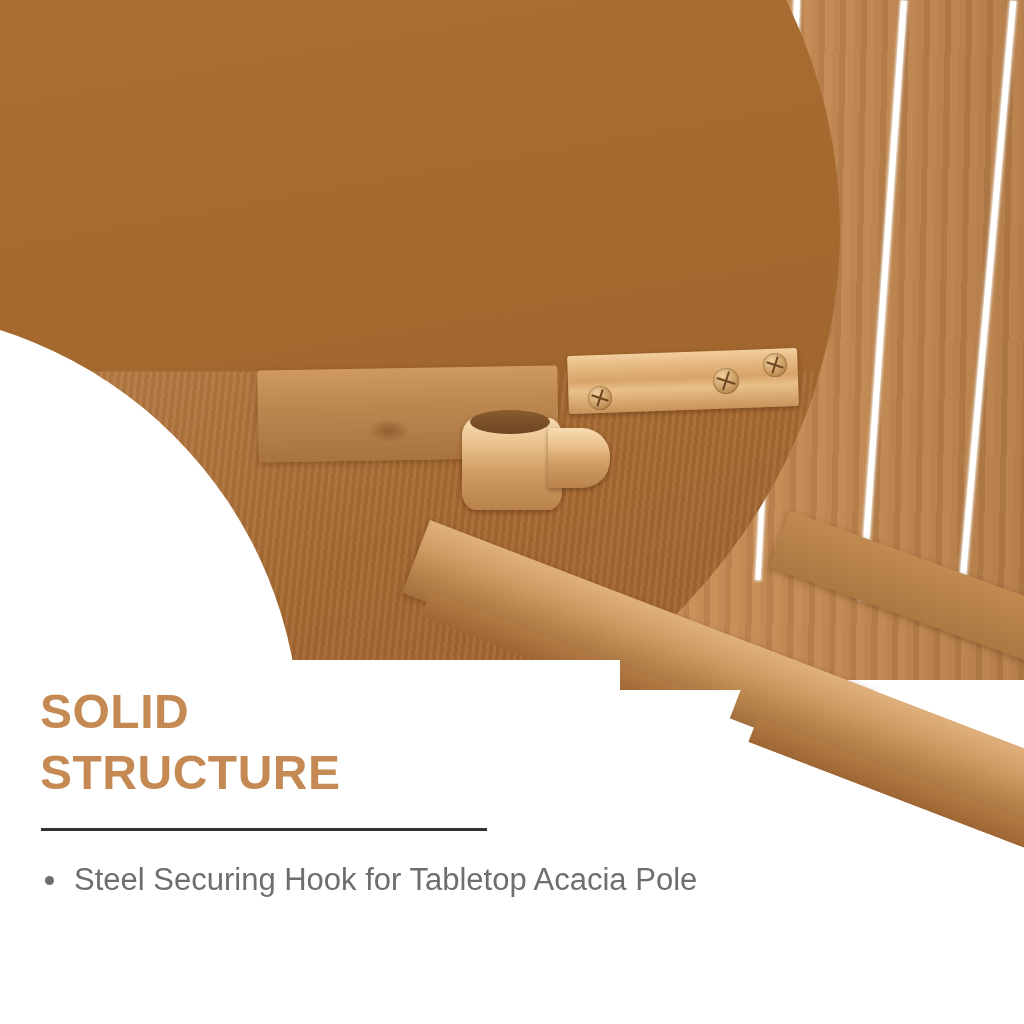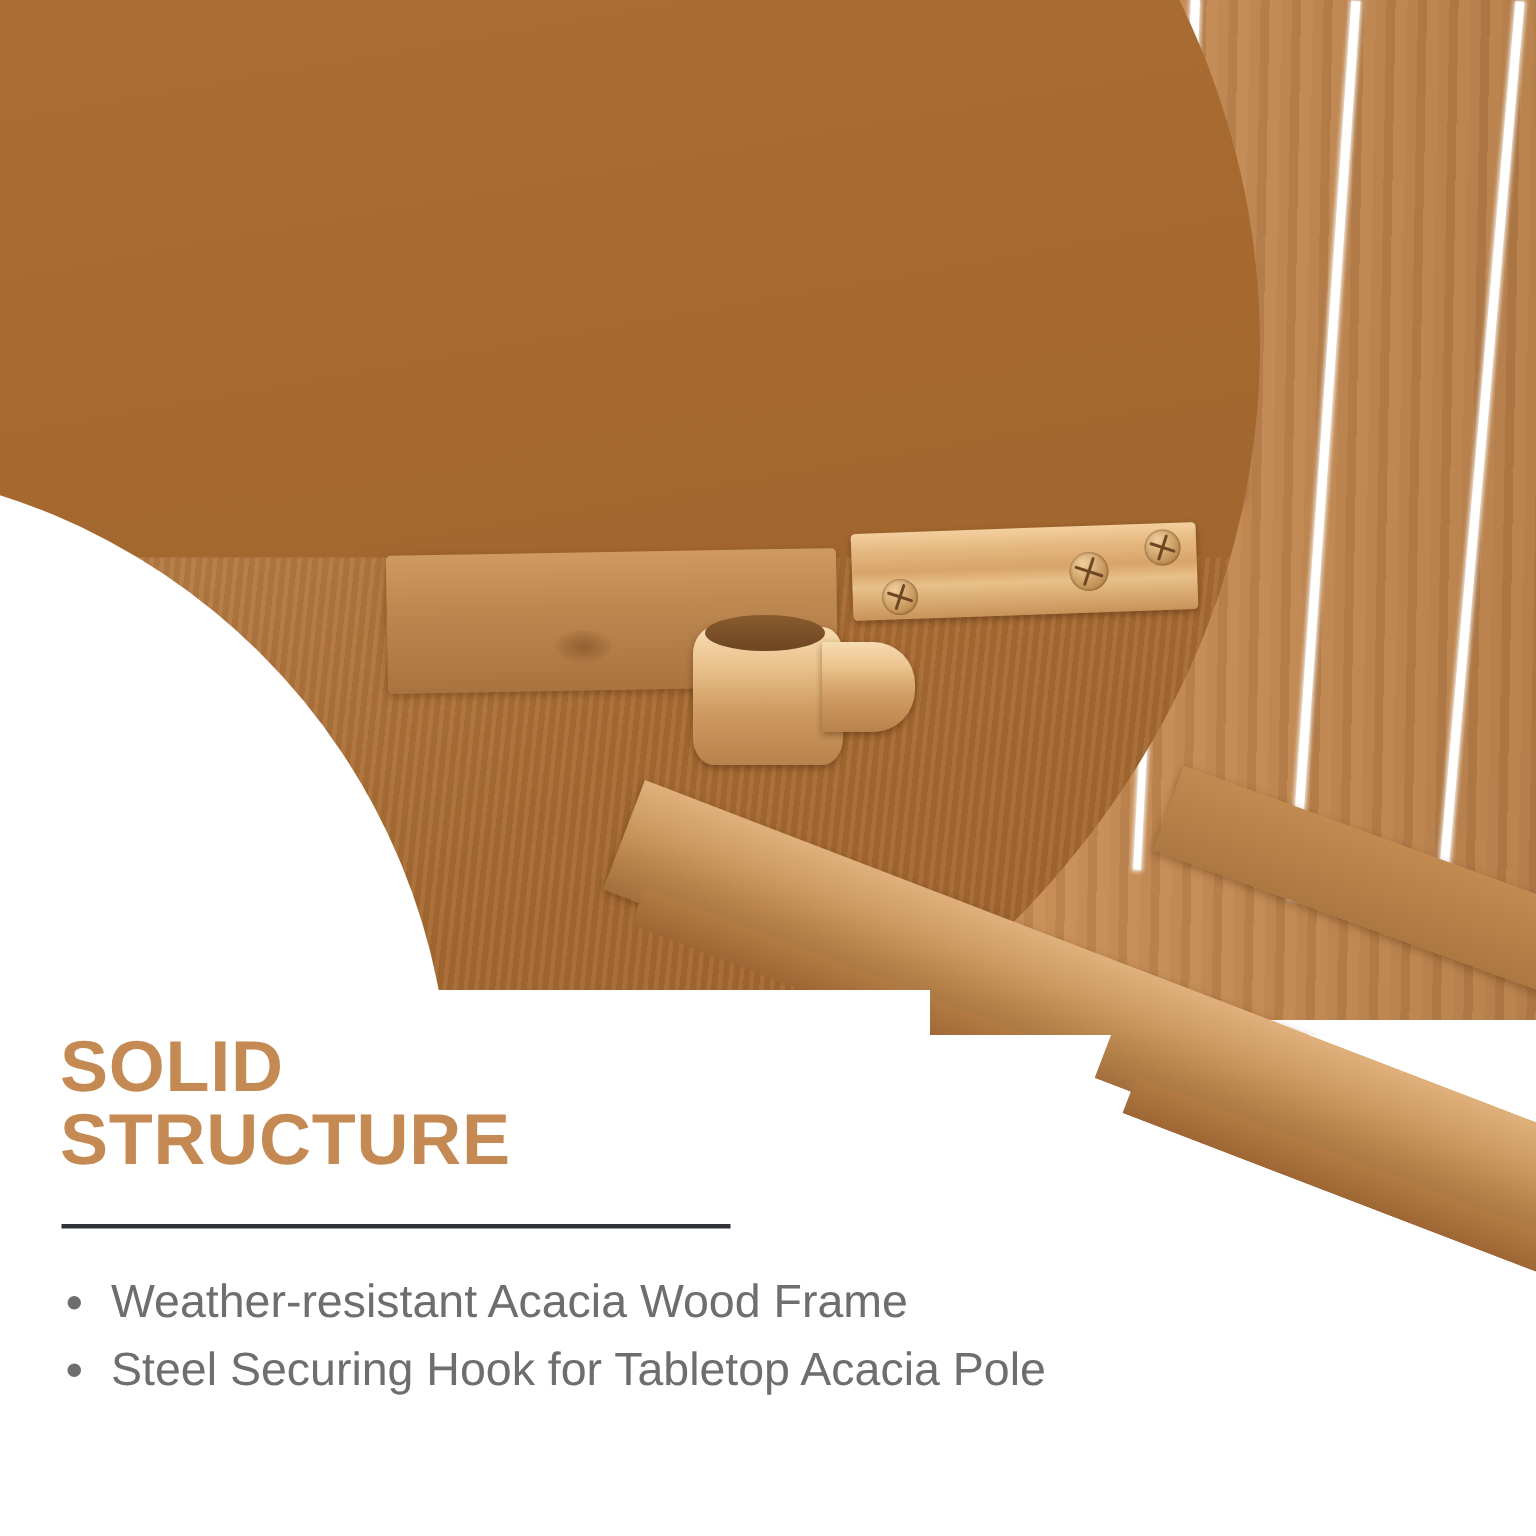--- a/index.html
+++ b/index.html
@@ -58,21 +58,21 @@
     background:linear-gradient(180deg,#f7dcb2 0%,#e9c08a 30%,#cf9c63 60%,#b9824c 100%);
     box-shadow:0 2px 5px rgba(70,35,10,.45);}
 
   
   .mask{position:absolute;background:#ffffff;}
 
   
   #textblock{position:absolute;left:40px;top:688px;width:944px;}
   .headline{font-size:48px;font-weight:bold;line-height:1.02;letter-spacing:.5px;
     color:#c58a53;margin:0;}
-  .headline .l2{display:block;margin-top:0;}
+  .headline .l2{display:block;margin-top:12px;}
   .rule{height:3px;background:#2f3236;width:446px;margin:30px 0 0 1px;}
   ul.features{list-style:none;margin:26px 0 0 0;padding:0;}
   ul.features li{position:relative;font-size:31px;color:#6e6e6e;line-height:1.46;
     padding-left:34px;white-space:nowrap;}
   ul.features li .dot{position:absolute;left:5px;top:.62em;width:9px;height:9px;
     border-radius:50%;background:#6e6e6e;}
 </style>
 </head>
 <body>
 
@@ -150,22 +150,18 @@
     <h1 class="headline">
       <span>SOLID</span>
       <span class="l2">STRUCTURE</span>
     </h1>
 
     <div class="rule"></div>
 
     <ul class="features">
       <li>
         <span class="dot"></span>
-        <span>Weather-resistant Acacia Wood Frame</span>
-      </li>
-      <li>
-        <span class="dot"></span>
         <span>Steel Securing Hook for Tabletop Acacia Pole</span>
       </li>
     </ul>
   </div>
 
 </div>
 
 </body></html>

